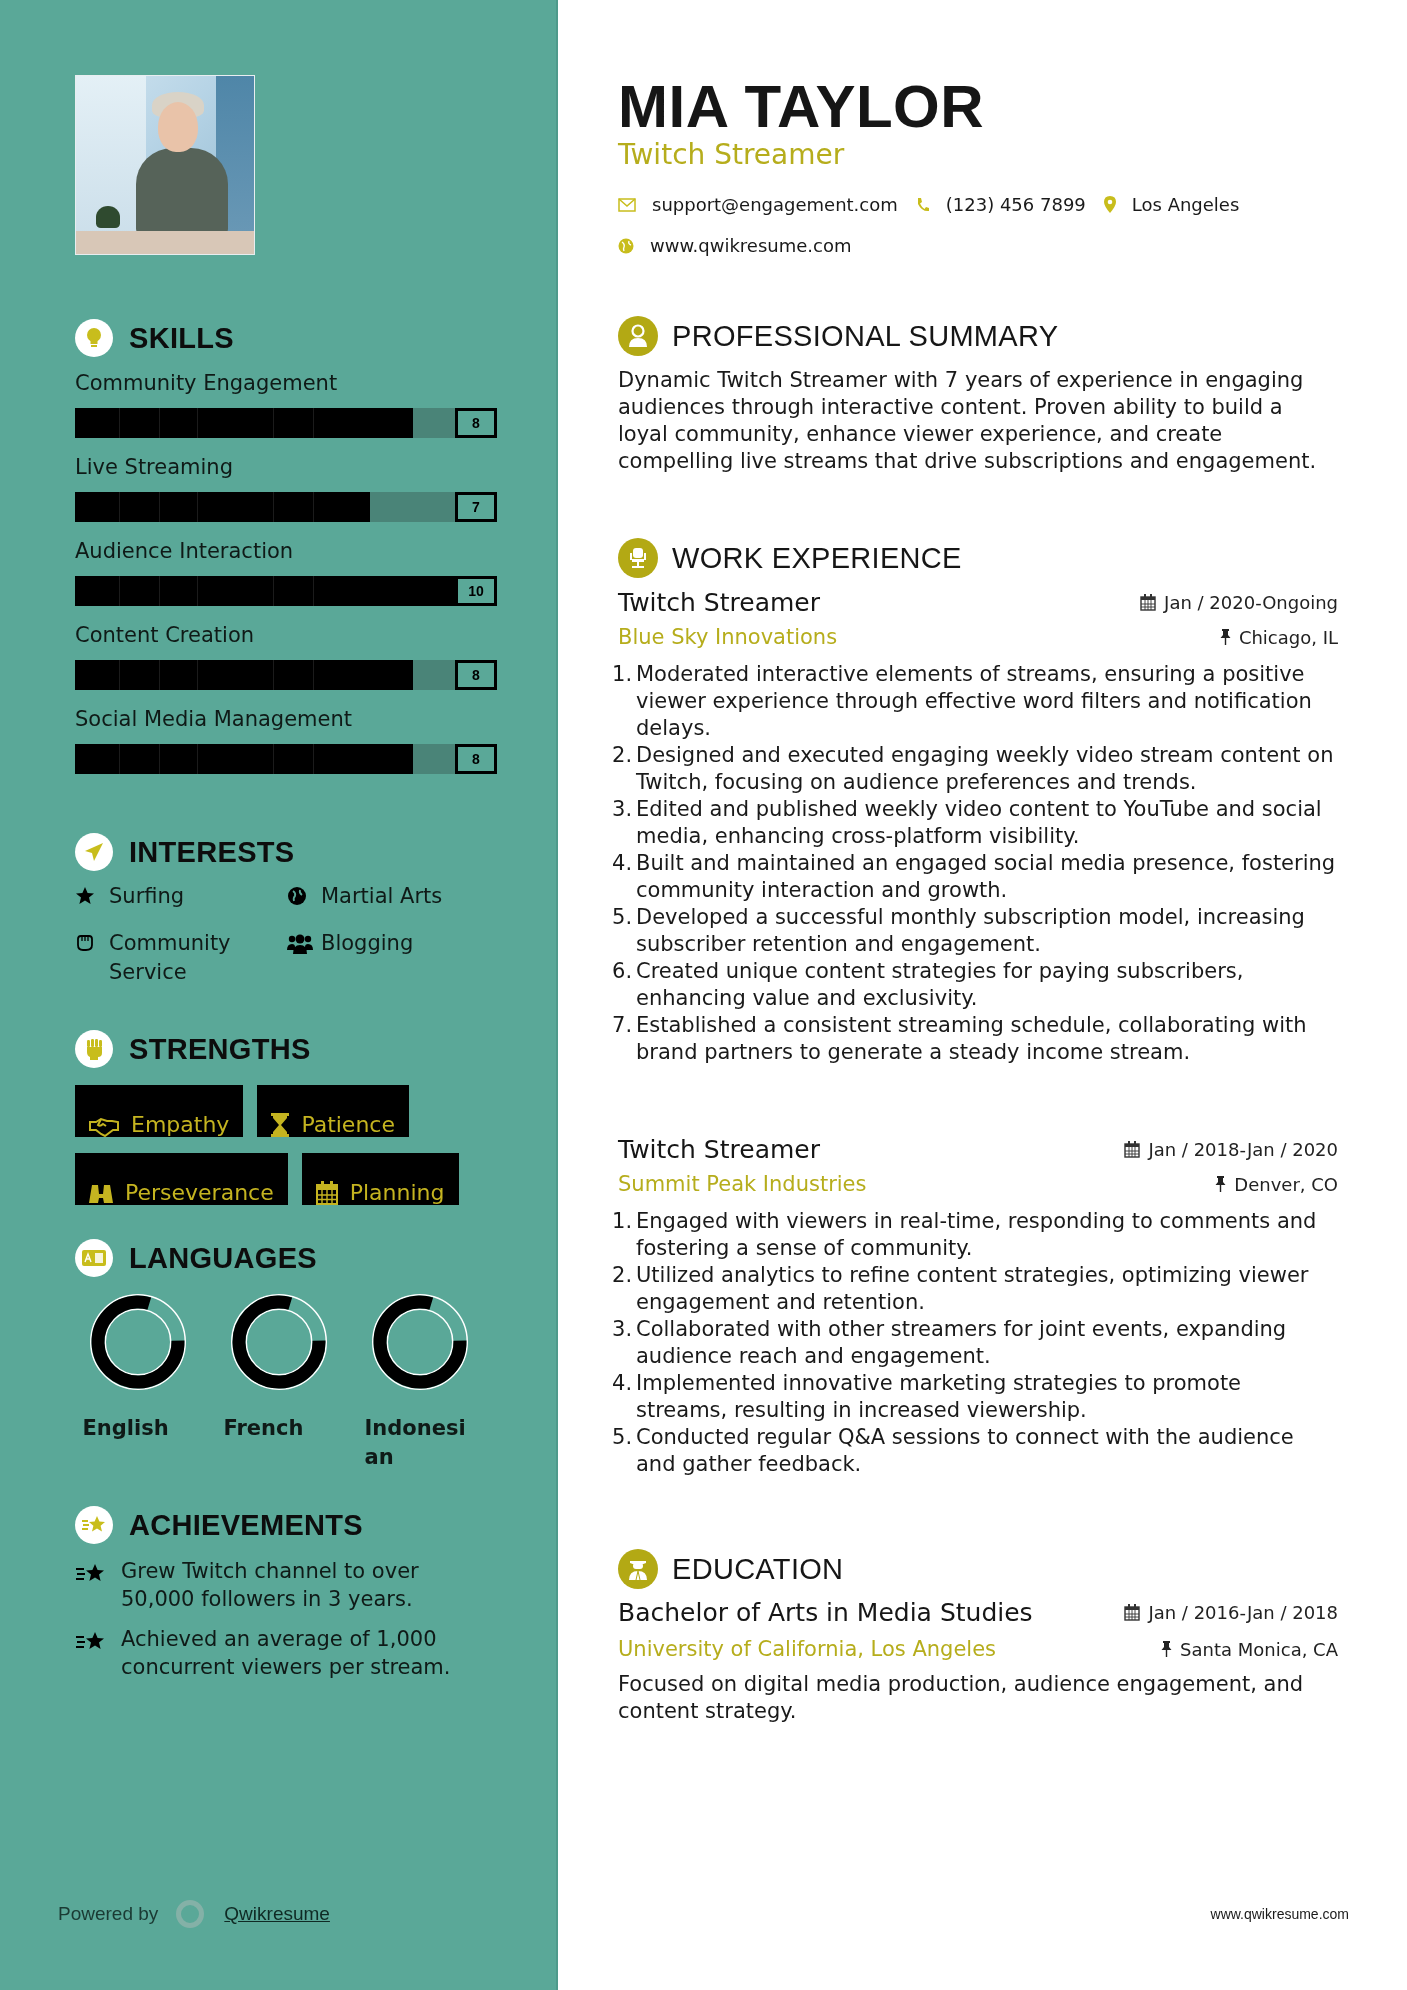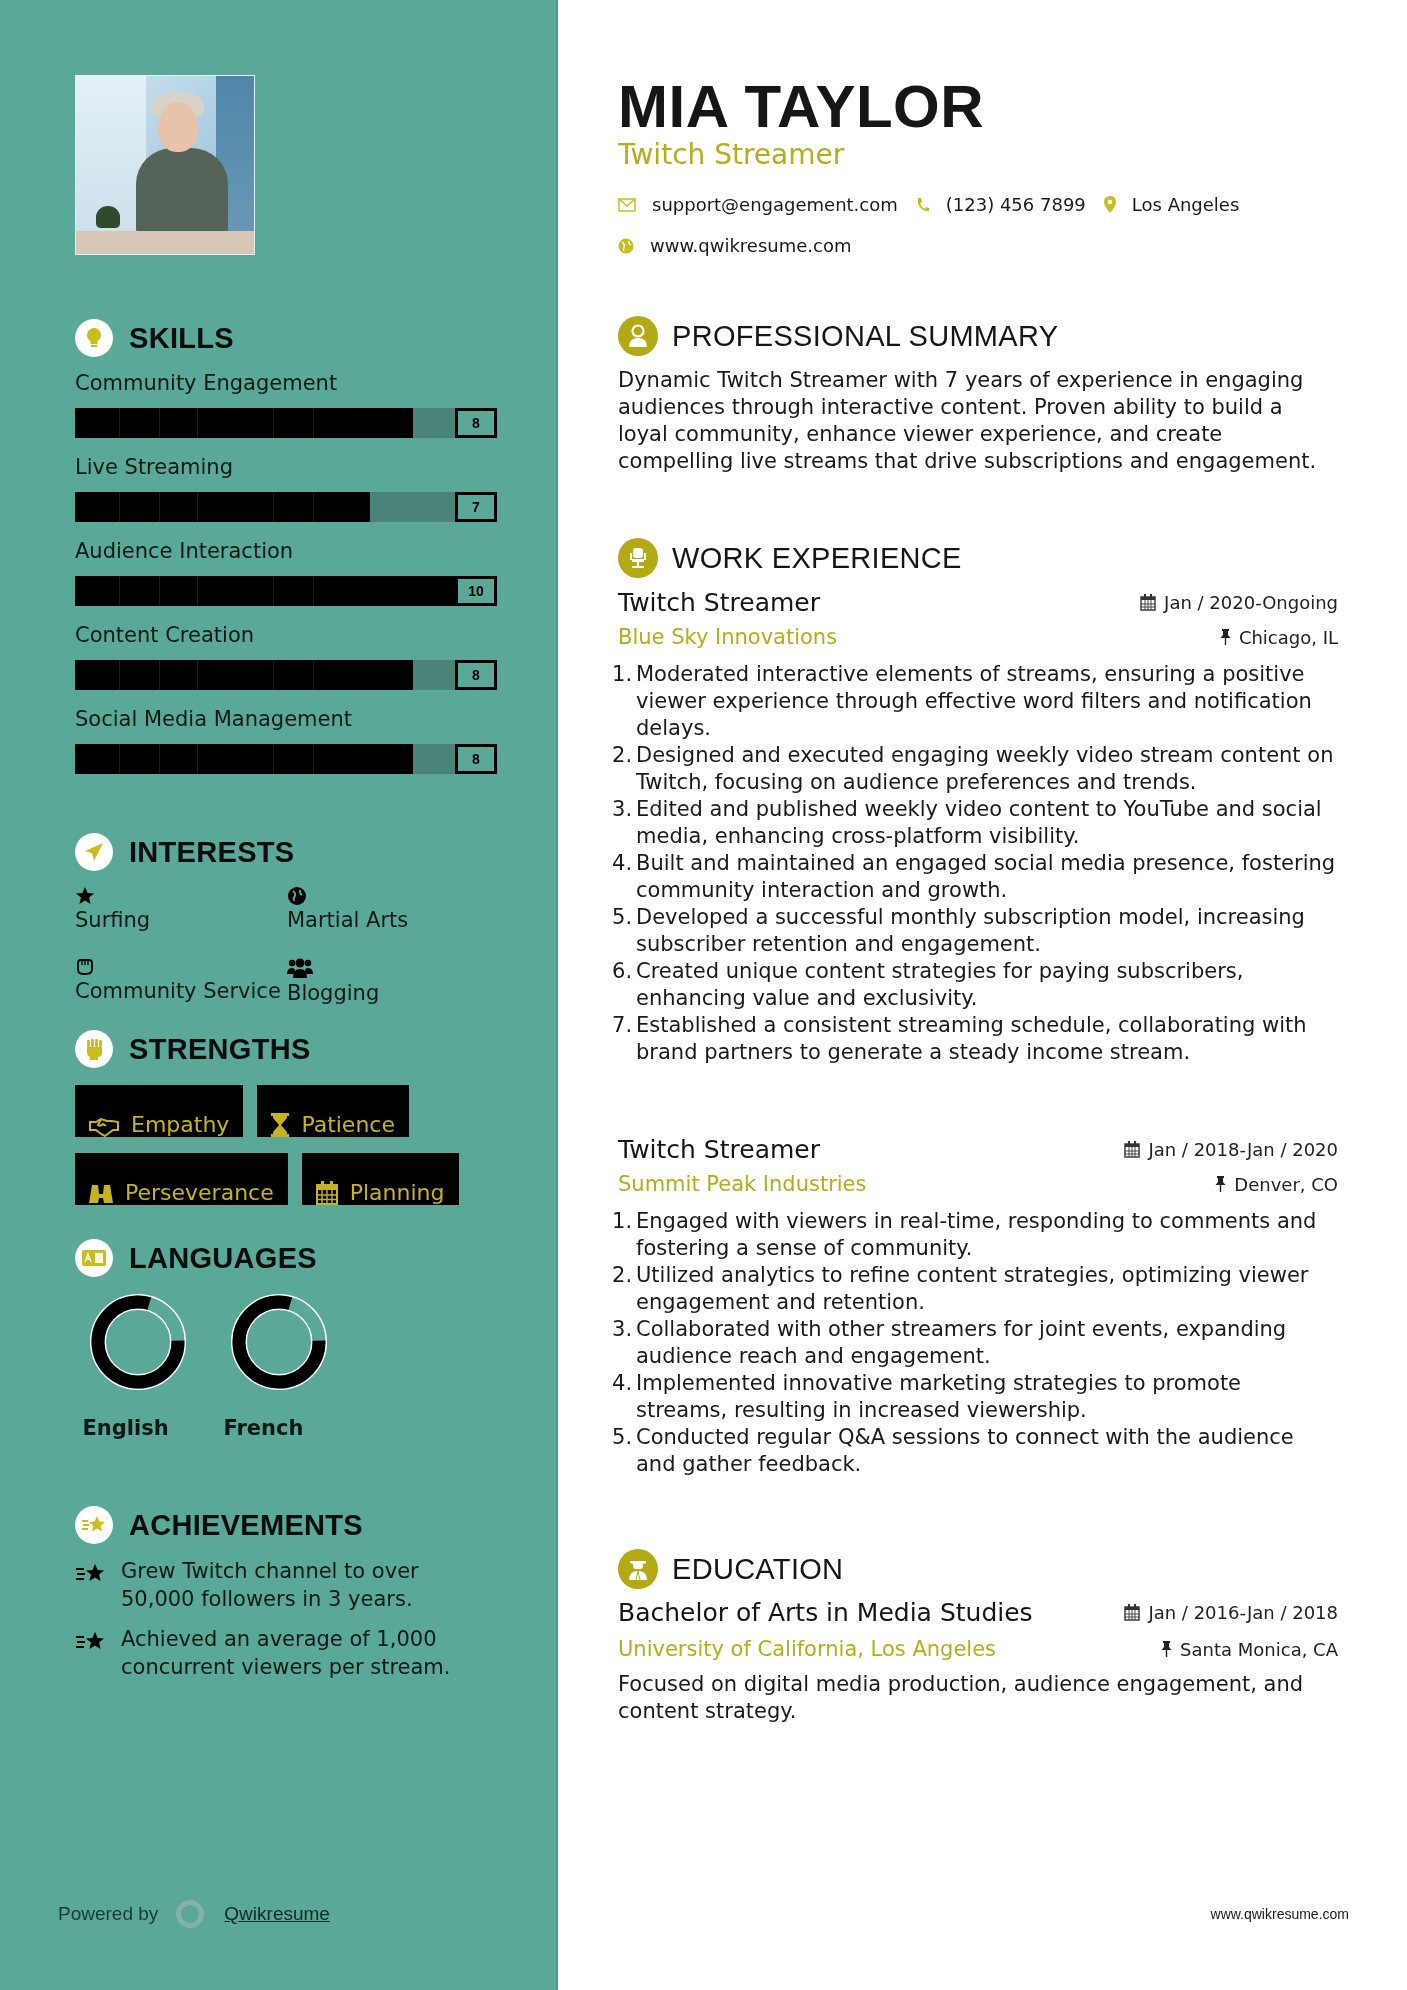--- a/index.html
+++ b/index.html
@@ -44,21 +44,21 @@
   .skill-score {
     position: absolute; right: 0; top: 0; width: 42px; height: 30px;
     border: 3px solid #000; background: #5aa898; color: #000;
     font-family: "Liberation Sans", sans-serif; font-weight: bold; font-size: 14px;
     display: flex; align-items: center; justify-content: center;
   }
   .skill-score.full { background: #5aa898; border-color: #000; }
 
   
   .interests-grid { display: grid; grid-template-columns: 212px 220px; row-gap: 18px; margin-top: 10px; }
-  .interest { display: flex; align-items: flex-start; font-size: 21px; line-height: 29px; color: #0f1a17; flex-direction: column; }
+  .interest { display: flex; align-items: flex-start; font-size: 21px; line-height: 29px; color: #0f1a17; }
   .interest .ico { width: 34px; flex-shrink: 0; display: flex; justify-content: flex-start; padding-top: 4px; }
 
   
   .chips { display: flex; flex-wrap: wrap; gap: 16px 14px; margin-top: 16px; width: 440px; }
   .chip {
     background: #000; color: #c5b420; height: 52px; padding: 0 14px;
     display: flex; align-items: flex-end; font-size: 22px;
   }
   .chip .ico { margin-right: 12px; display: flex; }
 
@@ -337,20 +337,28 @@
       <div class="lang-label">English</div>
         </div>
         <div class="lang">
       <svg width="96" height="96" viewBox="0 0 96 96">
         <circle cx="48" cy="48" r="40" fill="none" stroke="#ffffff" stroke-width="16"></circle>
         <circle cx="48" cy="48" r="40" fill="none" stroke="#5aa898" stroke-width="13"></circle>
         <circle cx="48" cy="48" r="40" fill="none" stroke="#000000" stroke-width="13" stroke-dasharray="201.06192982974676 251.32741228718345" transform="rotate(-2 48 48)"></circle>
       </svg>
       <div class="lang-label">French</div>
         </div>
+        <div class="lang">
+      <svg width="96" height="96" viewBox="0 0 96 96">
+        <circle cx="48" cy="48" r="40" fill="none" stroke="#ffffff" stroke-width="16"></circle>
+        <circle cx="48" cy="48" r="40" fill="none" stroke="#5aa898" stroke-width="13"></circle>
+        <circle cx="48" cy="48" r="40" fill="none" stroke="#000000" stroke-width="13" stroke-dasharray="201.06192982974676 251.32741228718345" transform="rotate(-2 48 48)"></circle>
+      </svg>
+      <div class="lang-label">Indonesian</div>
+        </div>
       </div>
   </section>
 
   <section class="side-section" style="top:1505px;">
     <div class="side-head">
       <span class="badge">
         <svg width="26" height="22" viewBox="0 0 26 22">
             <path d="M16 2 L18.4 7.6 L24 8 L19.6 11.8 L21 17.6 L16 14.4 L11 17.6 L12.4 11.8 L8 8 L13.6 7.6 Z" fill="#c8bd1c"></path>
             <path d="M1 7 L7 7 M2 11 L8 11 M1 15 L7 15" stroke="#c8bd1c" stroke-width="1.8"></path>
           </svg>

